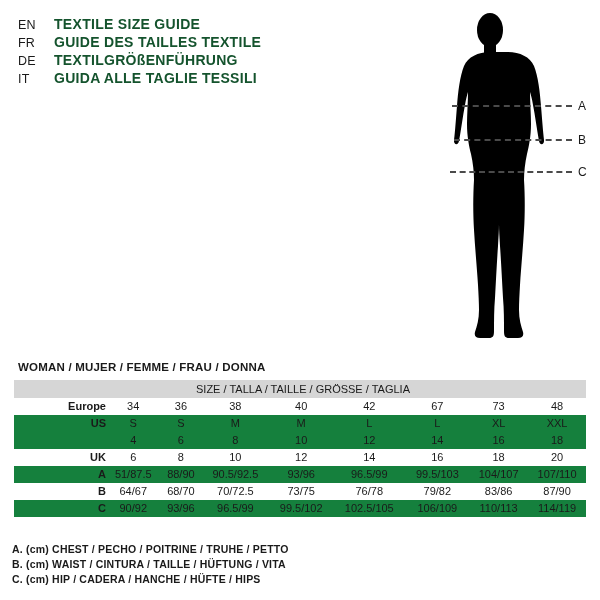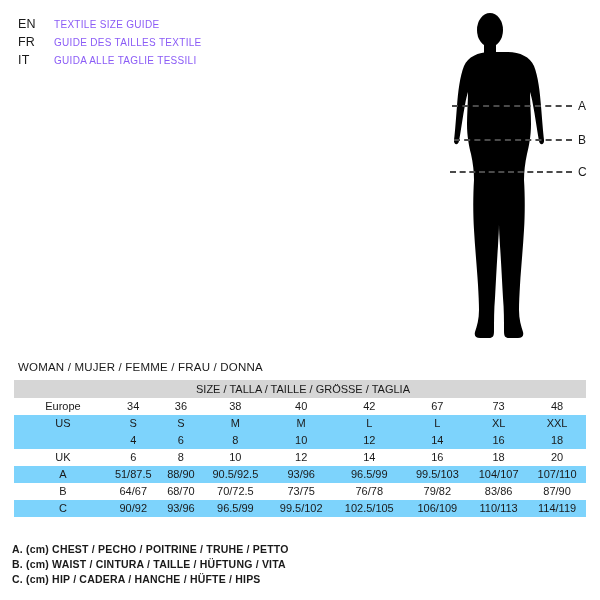--- a/index.html
+++ b/index.html
@@ -34,23 +34,24 @@
     margin-bottom: 1px;
     line-height: 16px;
   }
   .lang-code {
     width: 36px;
     font-size: 12.5px;
     letter-spacing: 0.2px;
     color: #1a1a1a;
   }
   .lang-text {
-    font-size: 10px;
+    font-size: 14px;
     letter-spacing: 0.3px;
-    color: #8b5cf6;
+    color: #14532d;
+    font-weight: bold;
   }
 
   
   .figure-wrap {
     position: absolute;
     left: 430px;
     top: 8px;
     width: 160px;
     height: 370px;
   }
@@ -76,21 +77,21 @@
     margin-left: 6px;
     width: 12px;
   }
 
   
   .woman-line {
     position: absolute;
     left: 18px;
     top: 361px;
     font-size: 11.5px;
-    font-weight: normal;
+    font-weight: bold;
     letter-spacing: 0.2px;
     color: #1a1a1a;
   }
 
   table.size-table {
     position: absolute;
     left: 14px;
     top: 380px;
     width: 572px;
     border-collapse: collapse;
@@ -98,33 +99,34 @@
   }
   table.size-table td, table.size-table th {
     padding: 0;
     height: 17px;
     line-height: 17px;
     text-align: center;
     font-weight: normal;
     color: #1a1a1a;
   }
   table.size-table .rowhead {
-    text-align: center;
+    text-align: right;
     padding-left: 6px;
     width: 86px;
+    font-weight: bold;
   }
   tr.head-row td {
     background: #d6d6d6;
     text-align: center;
     padding-left: 6px;
     font-size: 11px;
     height: 18px;
   }
   tr.shade td {
-    background: #7dd3fc;
+    background: #15803d;
   }
   tr.plain td {
     background: #ffffff;
   }
 
   
   .notes {
     position: absolute;
     left: 12px;
     top: 542px;
@@ -144,20 +146,24 @@
 <div class="page">
 
   <div class="lang-block">
     <div class="lang-row">
       <span class="lang-code">EN</span>
       <span class="lang-text">TEXTILE SIZE GUIDE</span>
     </div>
     <div class="lang-row">
       <span class="lang-code">FR</span>
       <span class="lang-text">GUIDE DES TAILLES TEXTILE</span>
+    </div>
+    <div class="lang-row">
+      <span class="lang-code">DE</span>
+      <span class="lang-text">TEXTILGRÖßENFÜHRUNG</span>
     </div>
     <div class="lang-row">
       <span class="lang-code">IT</span>
       <span class="lang-text">GUIDA ALLE TAGLIE TESSILI</span>
     </div>
   </div>
 
   <div class="figure-wrap">
     <svg class="figure-svg" width="160" height="370" viewBox="0 0 160 370">
       <g fill="#000000">

